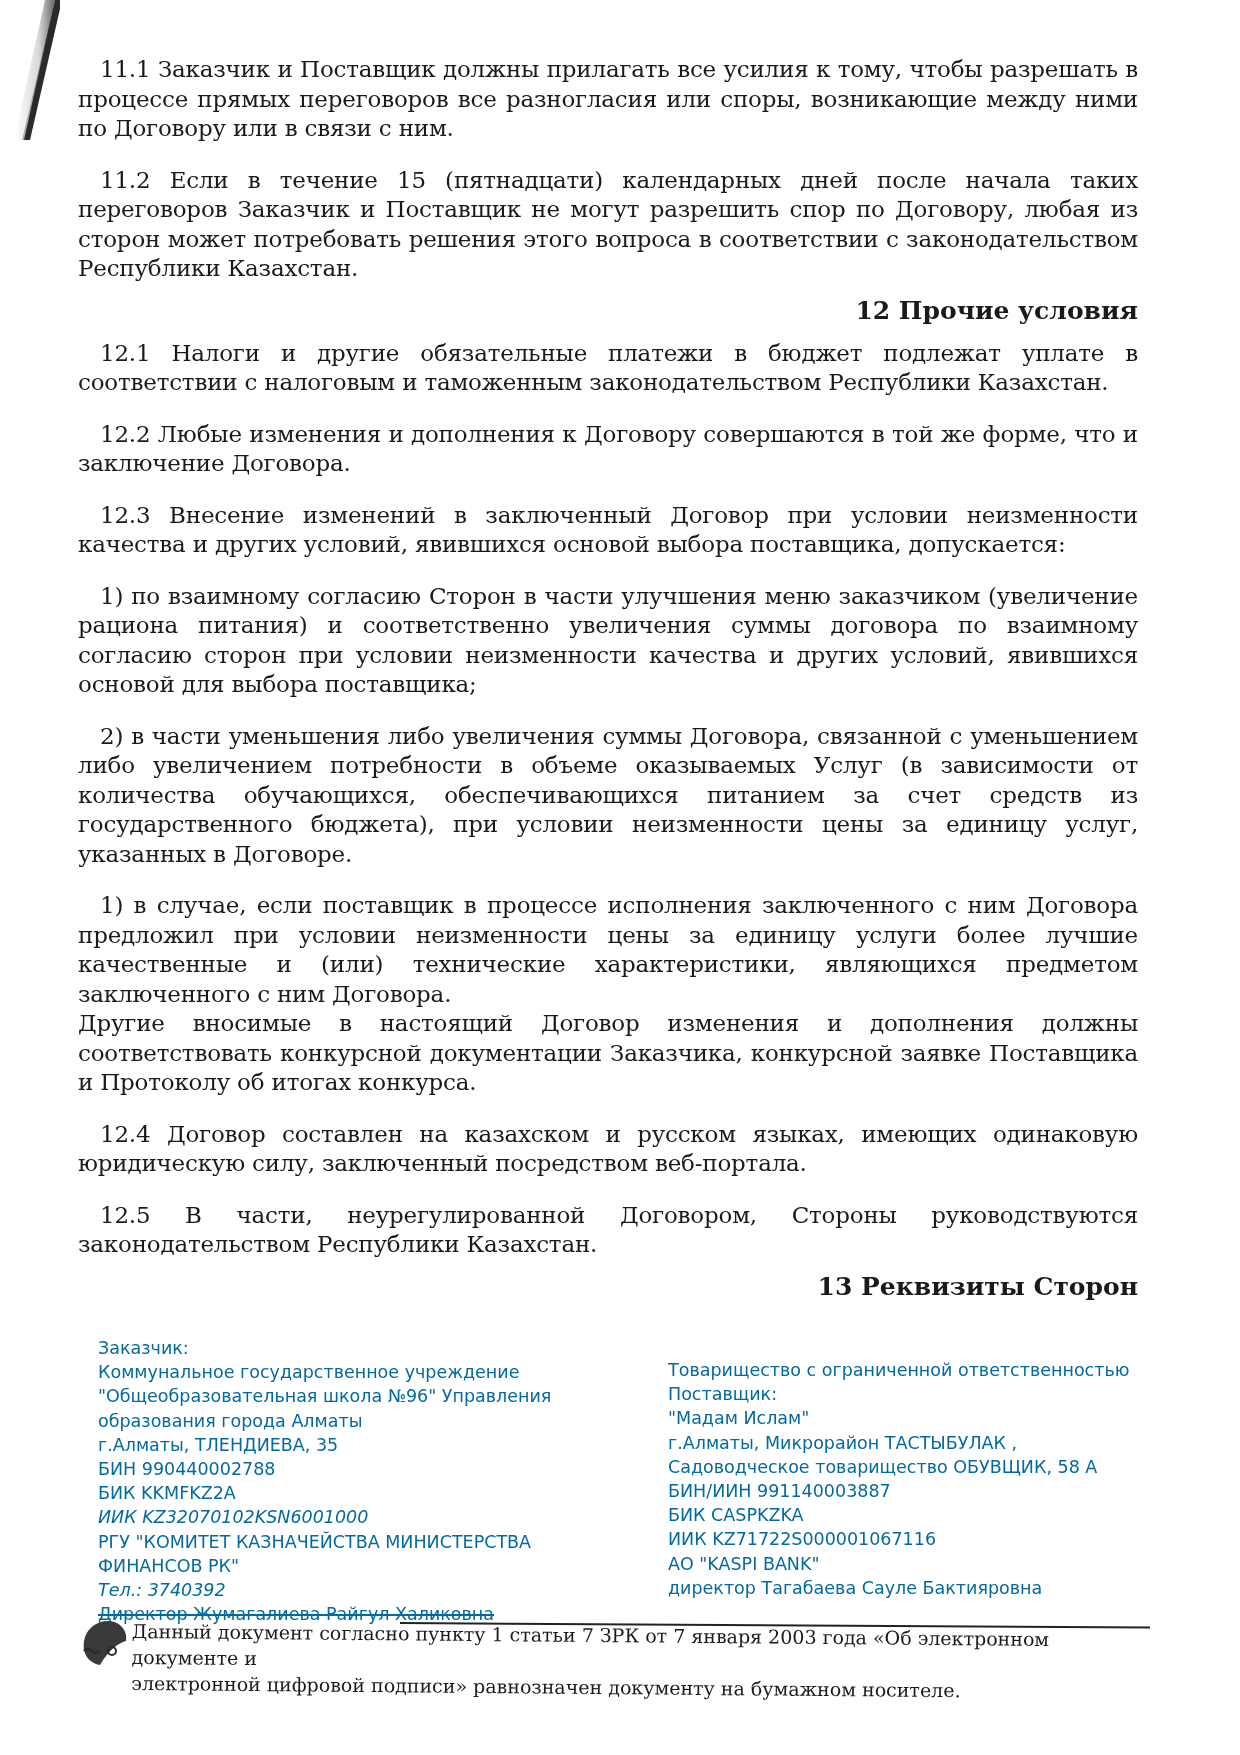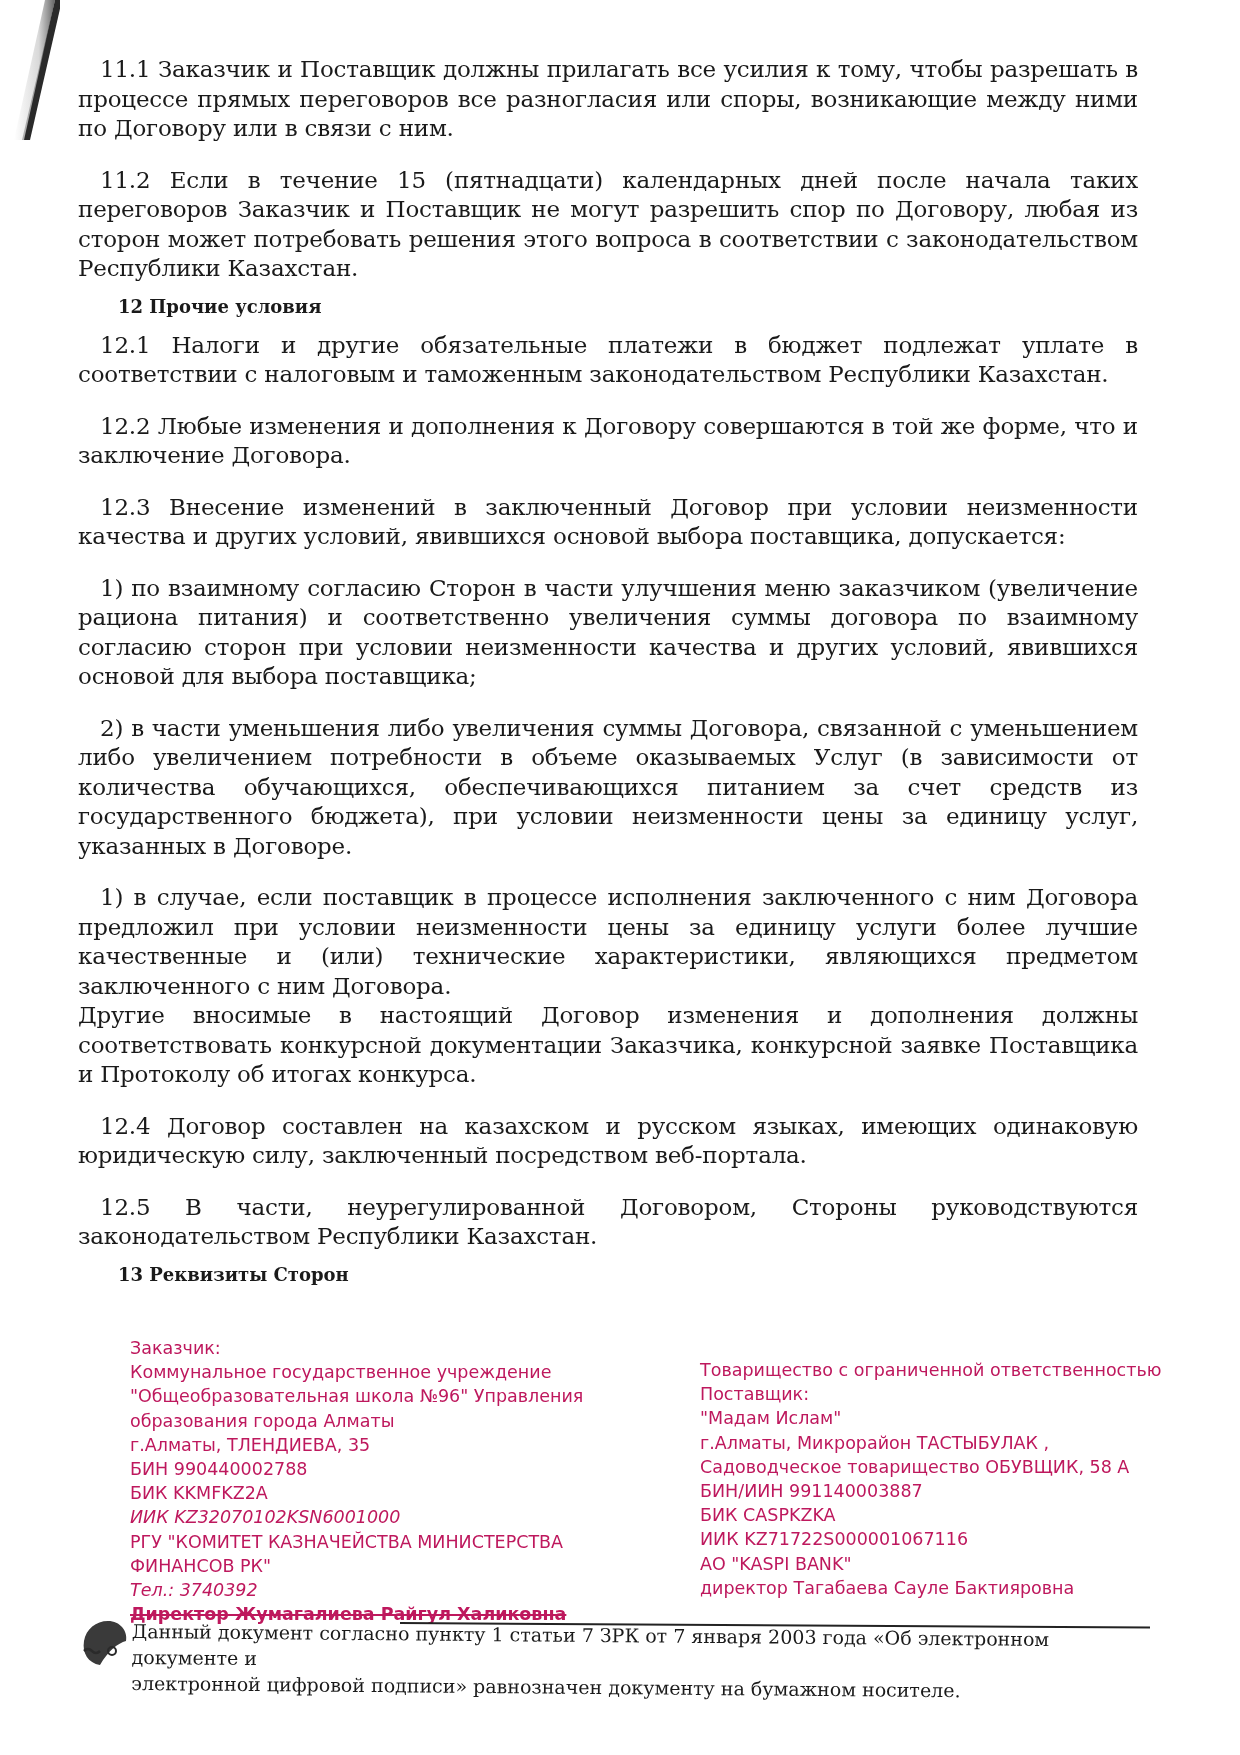--- a/index.html
+++ b/index.html
@@ -11,30 +11,30 @@
     .scan-edge {
       position: absolute; left: 0; top: 0; width: 60px; height: 140px;
     }
     .page { position: absolute; left: 78px; top: 55px; width: 1060px; }
     .para {
       font-size: 23px; line-height: 29.5px; text-align: justify;
       text-indent: 22px; margin: 0; letter-spacing: -0.2px;
     }
     .gap-md { height: 22px; }
     .heading {
-      text-align: left; font-weight: bold; font-size: 18px;
+      text-align: right; font-weight: bold; font-size: 25px;
       margin: 12px 0 14px 0; padding-left: 40px;
     }
     .req {
       position: absolute; font-family: "DejaVu Sans", "Liberation Sans", sans-serif;
-      font-size: 17.5px; line-height: 24.2px; color: #be185d; margin-left: 32px;
+      font-size: 17.5px; line-height: 24.2px; color: #0369a1;
     }
     .req .line { display: block; white-space: nowrap; }
     .req .italic { font-style: italic; }
-    .req .strike { text-decoration: line-through; text-decoration-thickness: 2px; font-weight: bold; }
+    .req .strike { text-decoration: line-through; text-decoration-thickness: 2px; }
     .req-left { left: 98px; top: 1336px; }
     .req-right { left: 668px; top: 1358px; }
     .rule-line {
       position: absolute; left: 400px; top: 1622px; width: 750px; height: 2px;
       background: #222; transform: rotate(0.35deg); transform-origin: left;
     }
     .stamp {
       position: absolute; left: 78px; top: 1617px; width: 52px; height: 52px;
     }
     .footnote {

